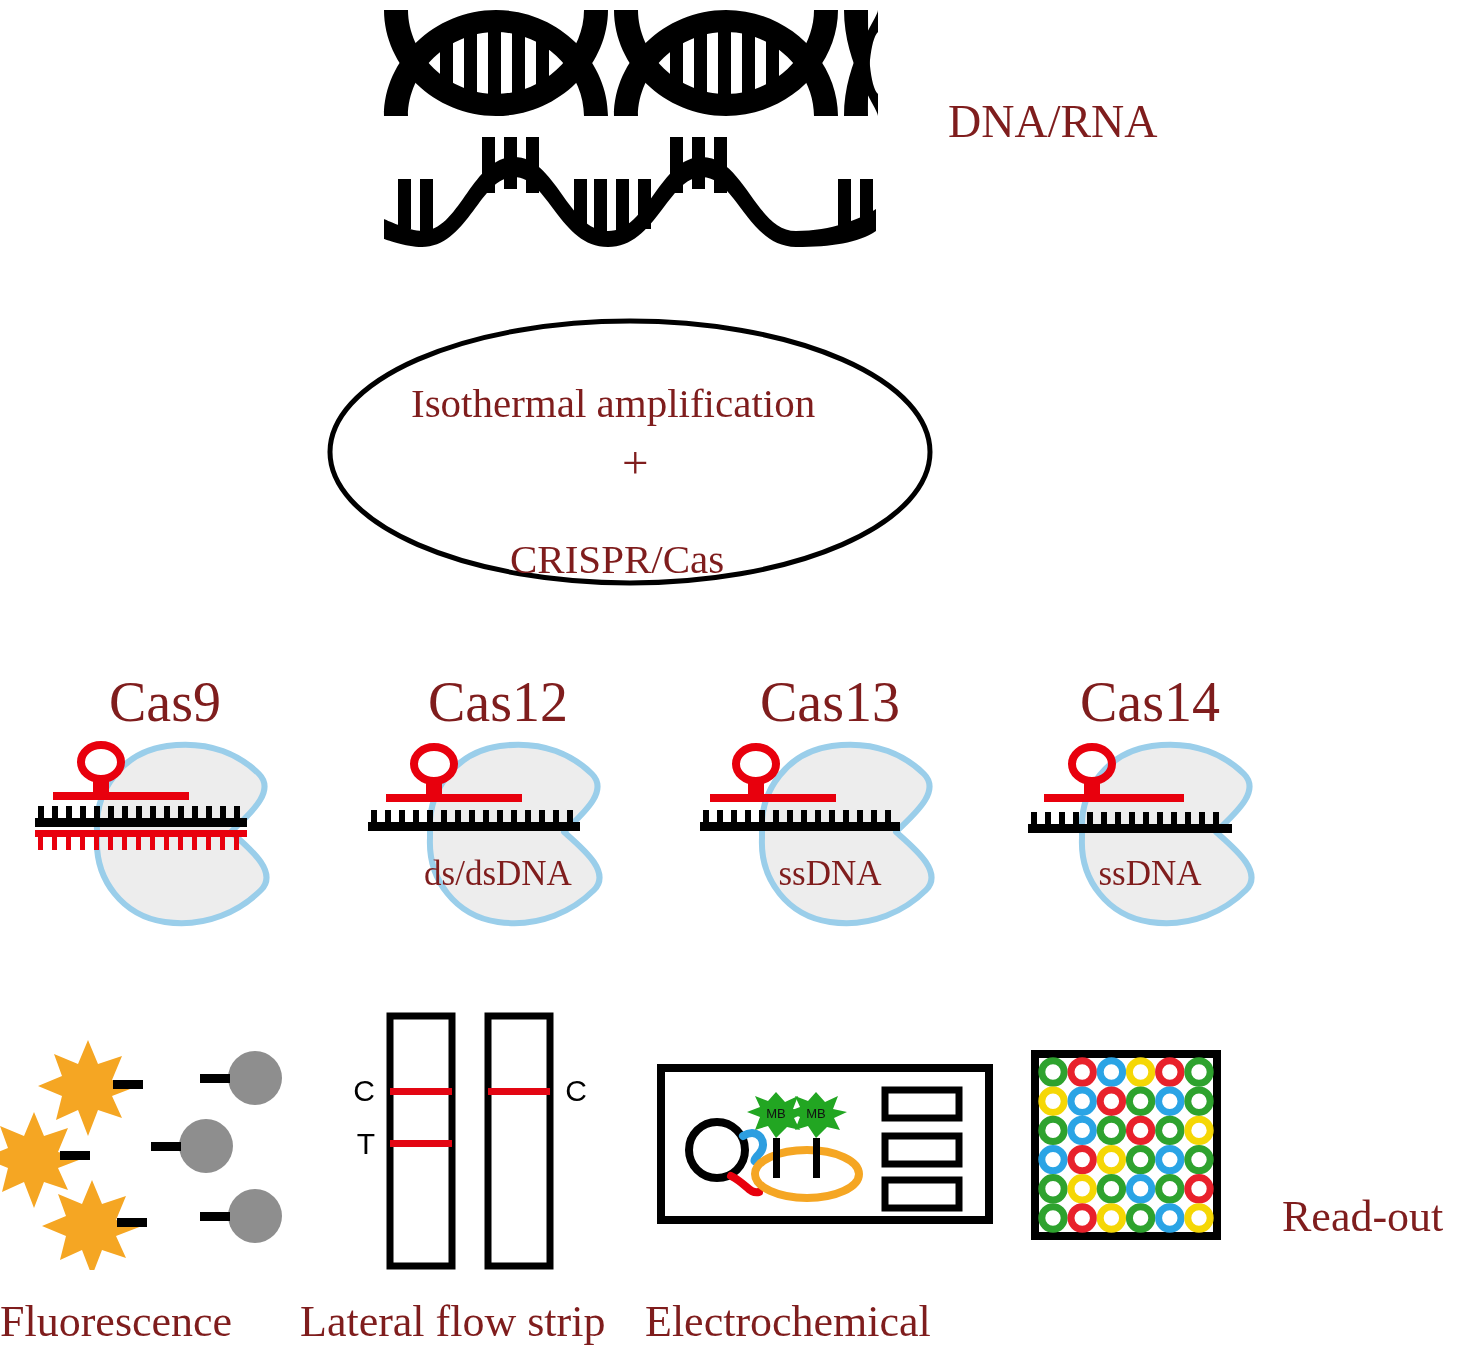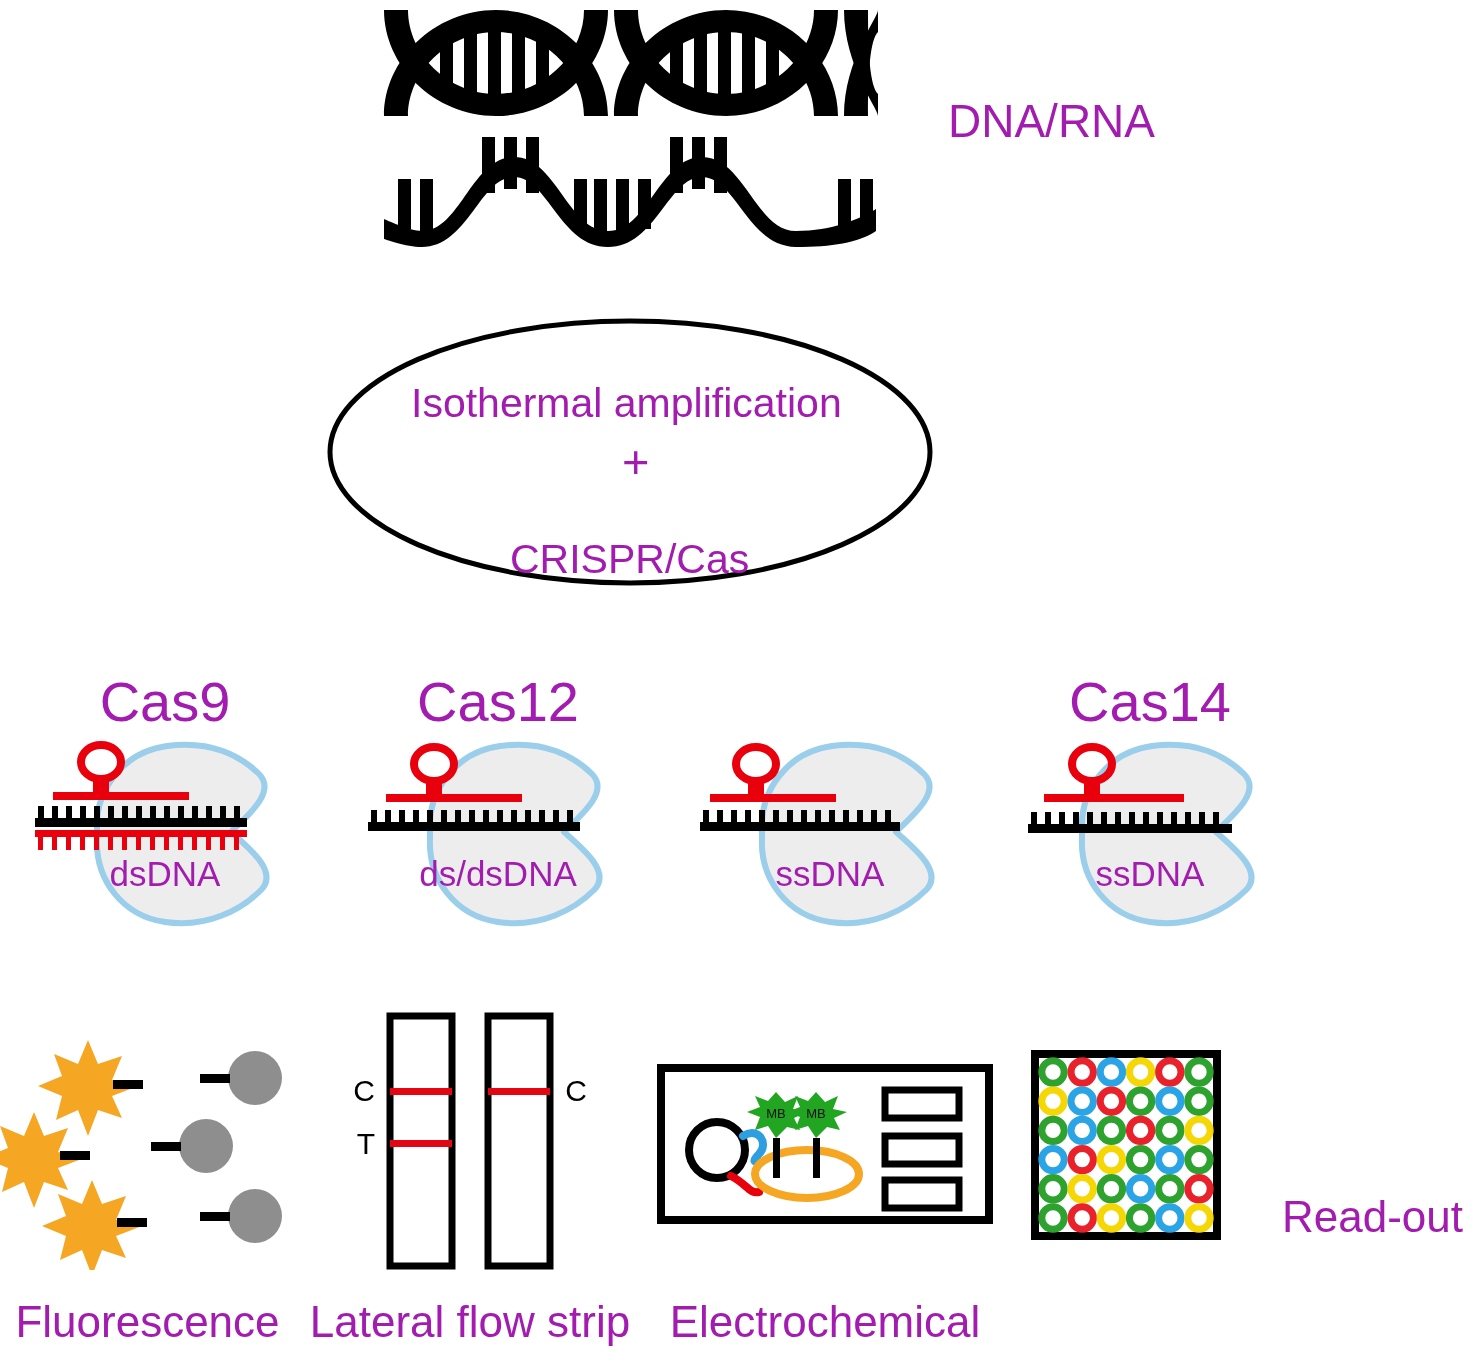--- a/index.html
+++ b/index.html
@@ -14,22 +14,22 @@
   #figure {
     position: relative;
     width: 1477px;
     height: 1361px;
     background: #ffffff;
     overflow: hidden;
   }
   .abs { position: absolute; }
   .lbl {
     position: absolute;
-    color: #a21caf;
-    font-family: Liberation Sans, sans-serif;
+    color: #7f1d1d;
+    font-family: Liberation Serif, serif;
     white-space: pre;
     line-height: 1.08;
   }
   #dna-rna-label {
     left: 948px; top: 97px;
     font-size: 46px;
   }
   #ellipse-line1 { left: 411px; top: 381px; font-size: 41px; }
   #ellipse-plus  { left: 622px; top: 437px; font-size: 47px; }
   #ellipse-line2 { left: 510px; top: 501px; font-size: 41px; margin-top: 36px; }
@@ -39,21 +39,21 @@
     text-align: center;
     width: 260px;
   }
   .substrate-label {
     font-size: 35px;
     text-align: center;
     width: 260px;
   }
   .readout-label {
     font-size: 44px;
-    text-align: center;
+    text-align: left;
     line-height: 1.22;
   }
   #signal-readout {
     left: 1282px; top: 1098px;
     font-size: 44px;
     text-align: left;
   }
   .strip-letter { font-size: 30px; }
 </style>
 </head>
@@ -181,21 +181,20 @@
             <rect x="199" y="106" width="5" height="14"></rect>
           </g>
         </g>
 
         <g>
           <rect x="18" y="62" width="136" height="8" fill="#E8000D"></rect>
           <rect x="58" y="48" width="16" height="22" fill="#E8000D"></rect>
           <ellipse cx="66" cy="32" rx="20" ry="17" fill="none" stroke="#E8000D" stroke-width="8"></ellipse>
         </g>
       </svg>
-      <div class="lbl substrate-label" style="left:0px;top:195px;">dsDNA</div>
     </div>
 
     <div class="abs" style="left:368px;top:0px;width:300px;height:290px;">
       <div class="lbl cas-title" style="left:0px;top:12px;">Cas12</div>
       <svg class="abs" style="left:0px;top:70px;" width="300" height="215" viewBox="0 0 300 215">
         <path d="M62,100 C60,60 88,22 132,16 C176,10 206,26 224,44
                  C242,62 212,86 196,102 C214,118 244,142 226,160
                  C206,180 172,198 130,192 C88,186 60,150 62,108 Z" fill="#EDEDED" stroke="#9ACEEA" stroke-width="6" stroke-linejoin="round"></path>
         <g>
           <rect x="0" y="92" width="212" height="9" fill="#000"></rect>
@@ -220,20 +219,21 @@
         <g>
           <rect x="18" y="64" width="136" height="8" fill="#E8000D"></rect>
           <rect x="58" y="50" width="16" height="22" fill="#E8000D"></rect>
           <ellipse cx="66" cy="34" rx="20" ry="17" fill="none" stroke="#E8000D" stroke-width="8"></ellipse>
         </g>
       </svg>
       <div class="lbl substrate-label" style="left:0px;top:195px;">ds/dsDNA</div>
     </div>
 
     <div class="abs" style="left:700px;top:0px;width:300px;height:290px;">
+      <div class="lbl cas-title" style="left:0px;top:12px;">Cas13</div>
       <svg class="abs" style="left:0px;top:70px;" width="300" height="215" viewBox="0 0 300 215">
         <path d="M62,100 C60,60 88,22 132,16 C176,10 206,26 224,44
                  C242,62 212,86 196,102 C214,118 244,142 226,160
                  C206,180 172,198 130,192 C88,186 60,150 62,108 Z" fill="#EDEDED" stroke="#9ACEEA" stroke-width="6" stroke-linejoin="round"></path>
         <g>
           <rect x="0" y="92" width="200" height="9" fill="#000"></rect>
           <g fill="#000">
             <rect x="3" y="80" width="6" height="14"></rect>
             <rect x="17" y="80" width="6" height="14"></rect>
             <rect x="31" y="80" width="6" height="14"></rect>

